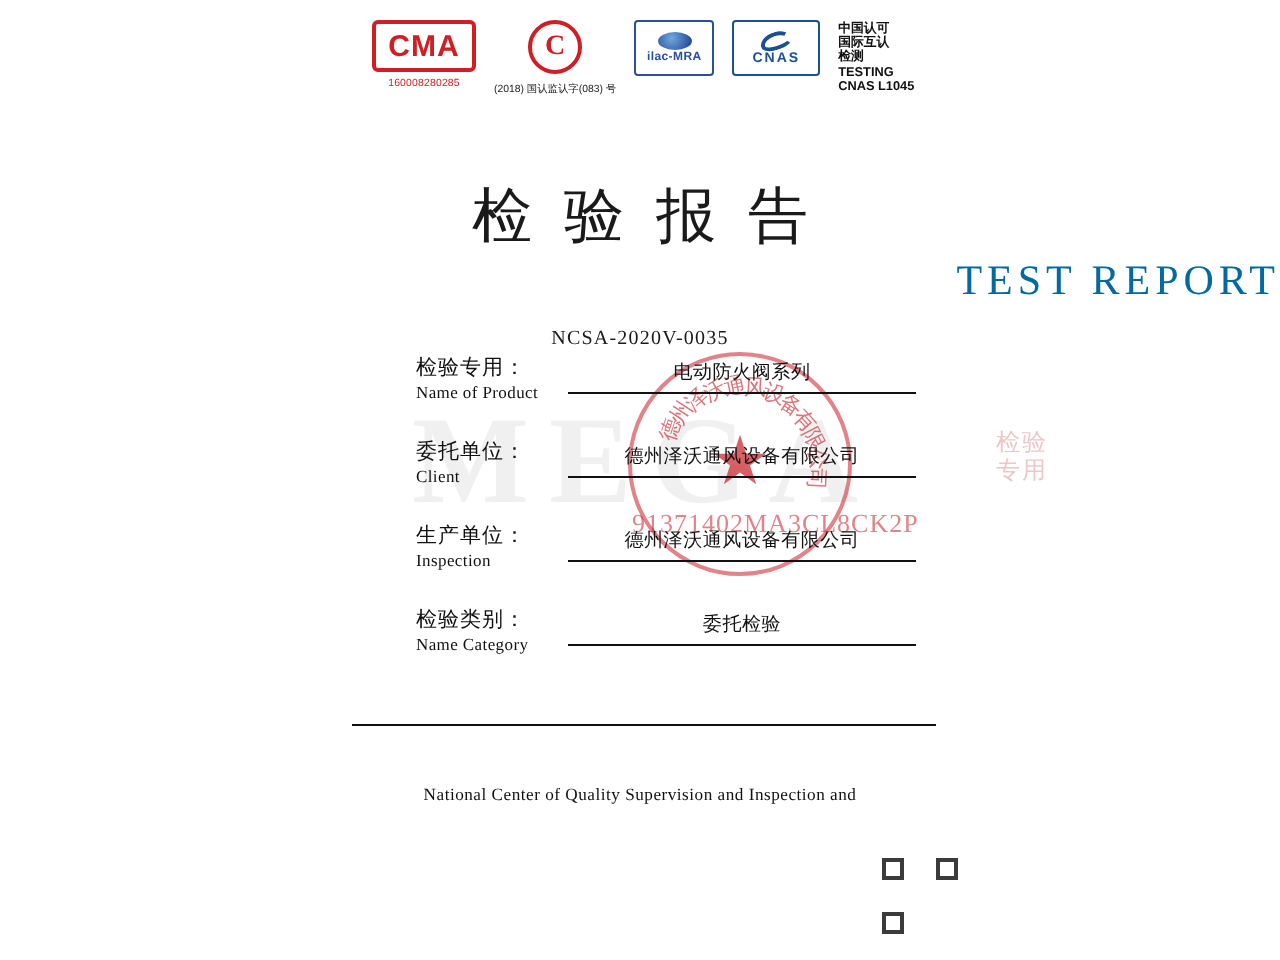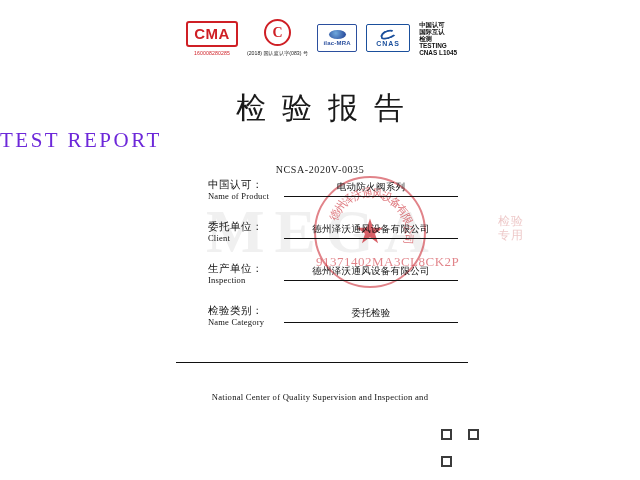--- a/index.html
+++ b/index.html
@@ -21,21 +21,21 @@
   }
 
   
   .logos {
     position: absolute;
     top: 10px;
     left: 186px;
     width: 280px;
     height: 56px;
     display: flex;
-    align-items: center;
+    align-items: flex-start;
     gap: 9px;
   }
   .logo-block {
     position: relative;
     display: flex;
     flex-direction: column;
     align-items: center;
     justify-content: flex-start;
   }
 
@@ -176,24 +176,24 @@
     font-weight: normal;
     letter-spacing: 16px;
     color: #1a1a1a;
     text-indent: 16px;
   }
   .title-en {
     position: absolute;
     top: 128px;
     left: 0;
     width: 640px;
-    text-align: left;
+    text-align: right;
     font-size: 21px;
     letter-spacing: 2.5px;
-    color: #6d28d9;
+    color: #0369a1;
   }
   .report-no {
     position: absolute;
     top: 164px;
     left: 0;
     width: 640px;
     text-align: center;
     font-size: 10px;
     letter-spacing: 0.6px;
     color: #1a1a1a;
@@ -447,21 +447,21 @@
       <span style="transform: rotate(93deg) translate(0,-46px);">司</span>
     </div>
     <div class="star">★</div>
     <div class="seal-sub">91371402MA3CL8CK2P</div>
   </div>
 
   <div class="fields">
 
     <div class="field-row">
       <div class="field-label">
-        <div class="lab-cn">中国认可：</div>
+        <div class="lab-cn">检验专用：</div>
         <div class="lab-en">Name of Product</div>
       </div>
       <div class="field-value">电动防火阀系列</div>
     </div>
 
     <div class="field-row">
       <div class="field-label">
         <div class="lab-cn">委托单位：</div>
         <div class="lab-en">Client</div>
       </div>

